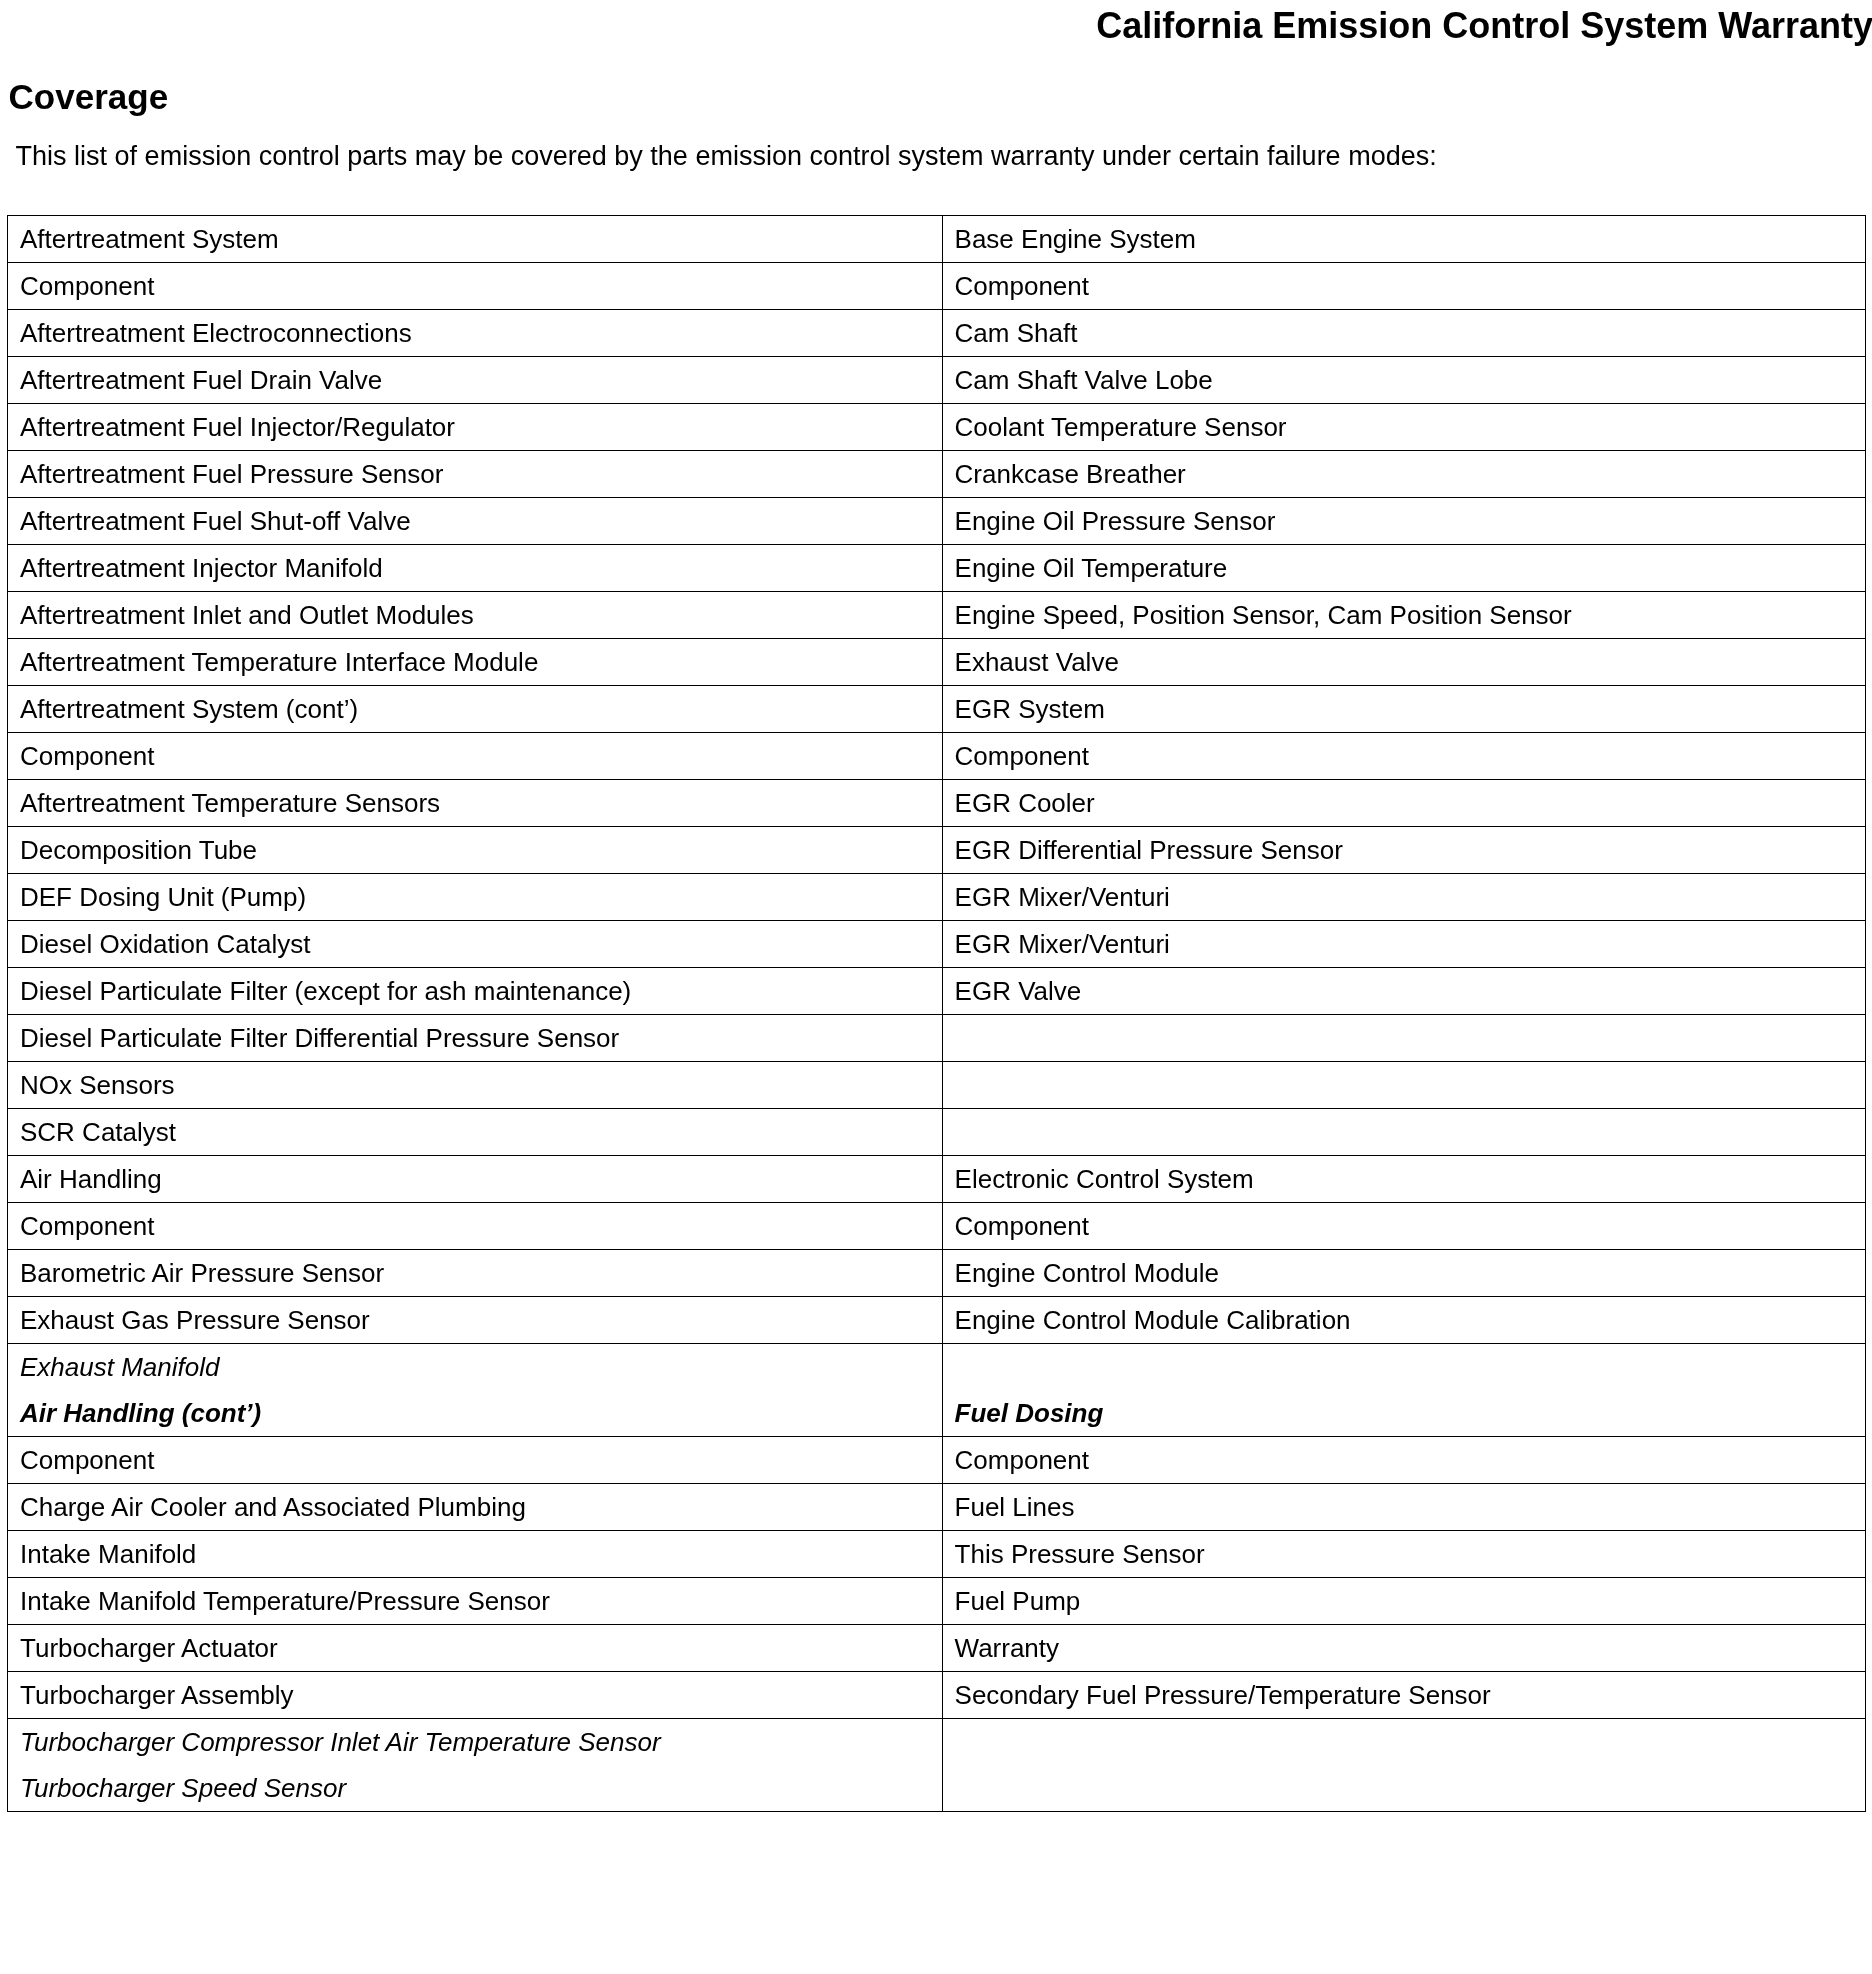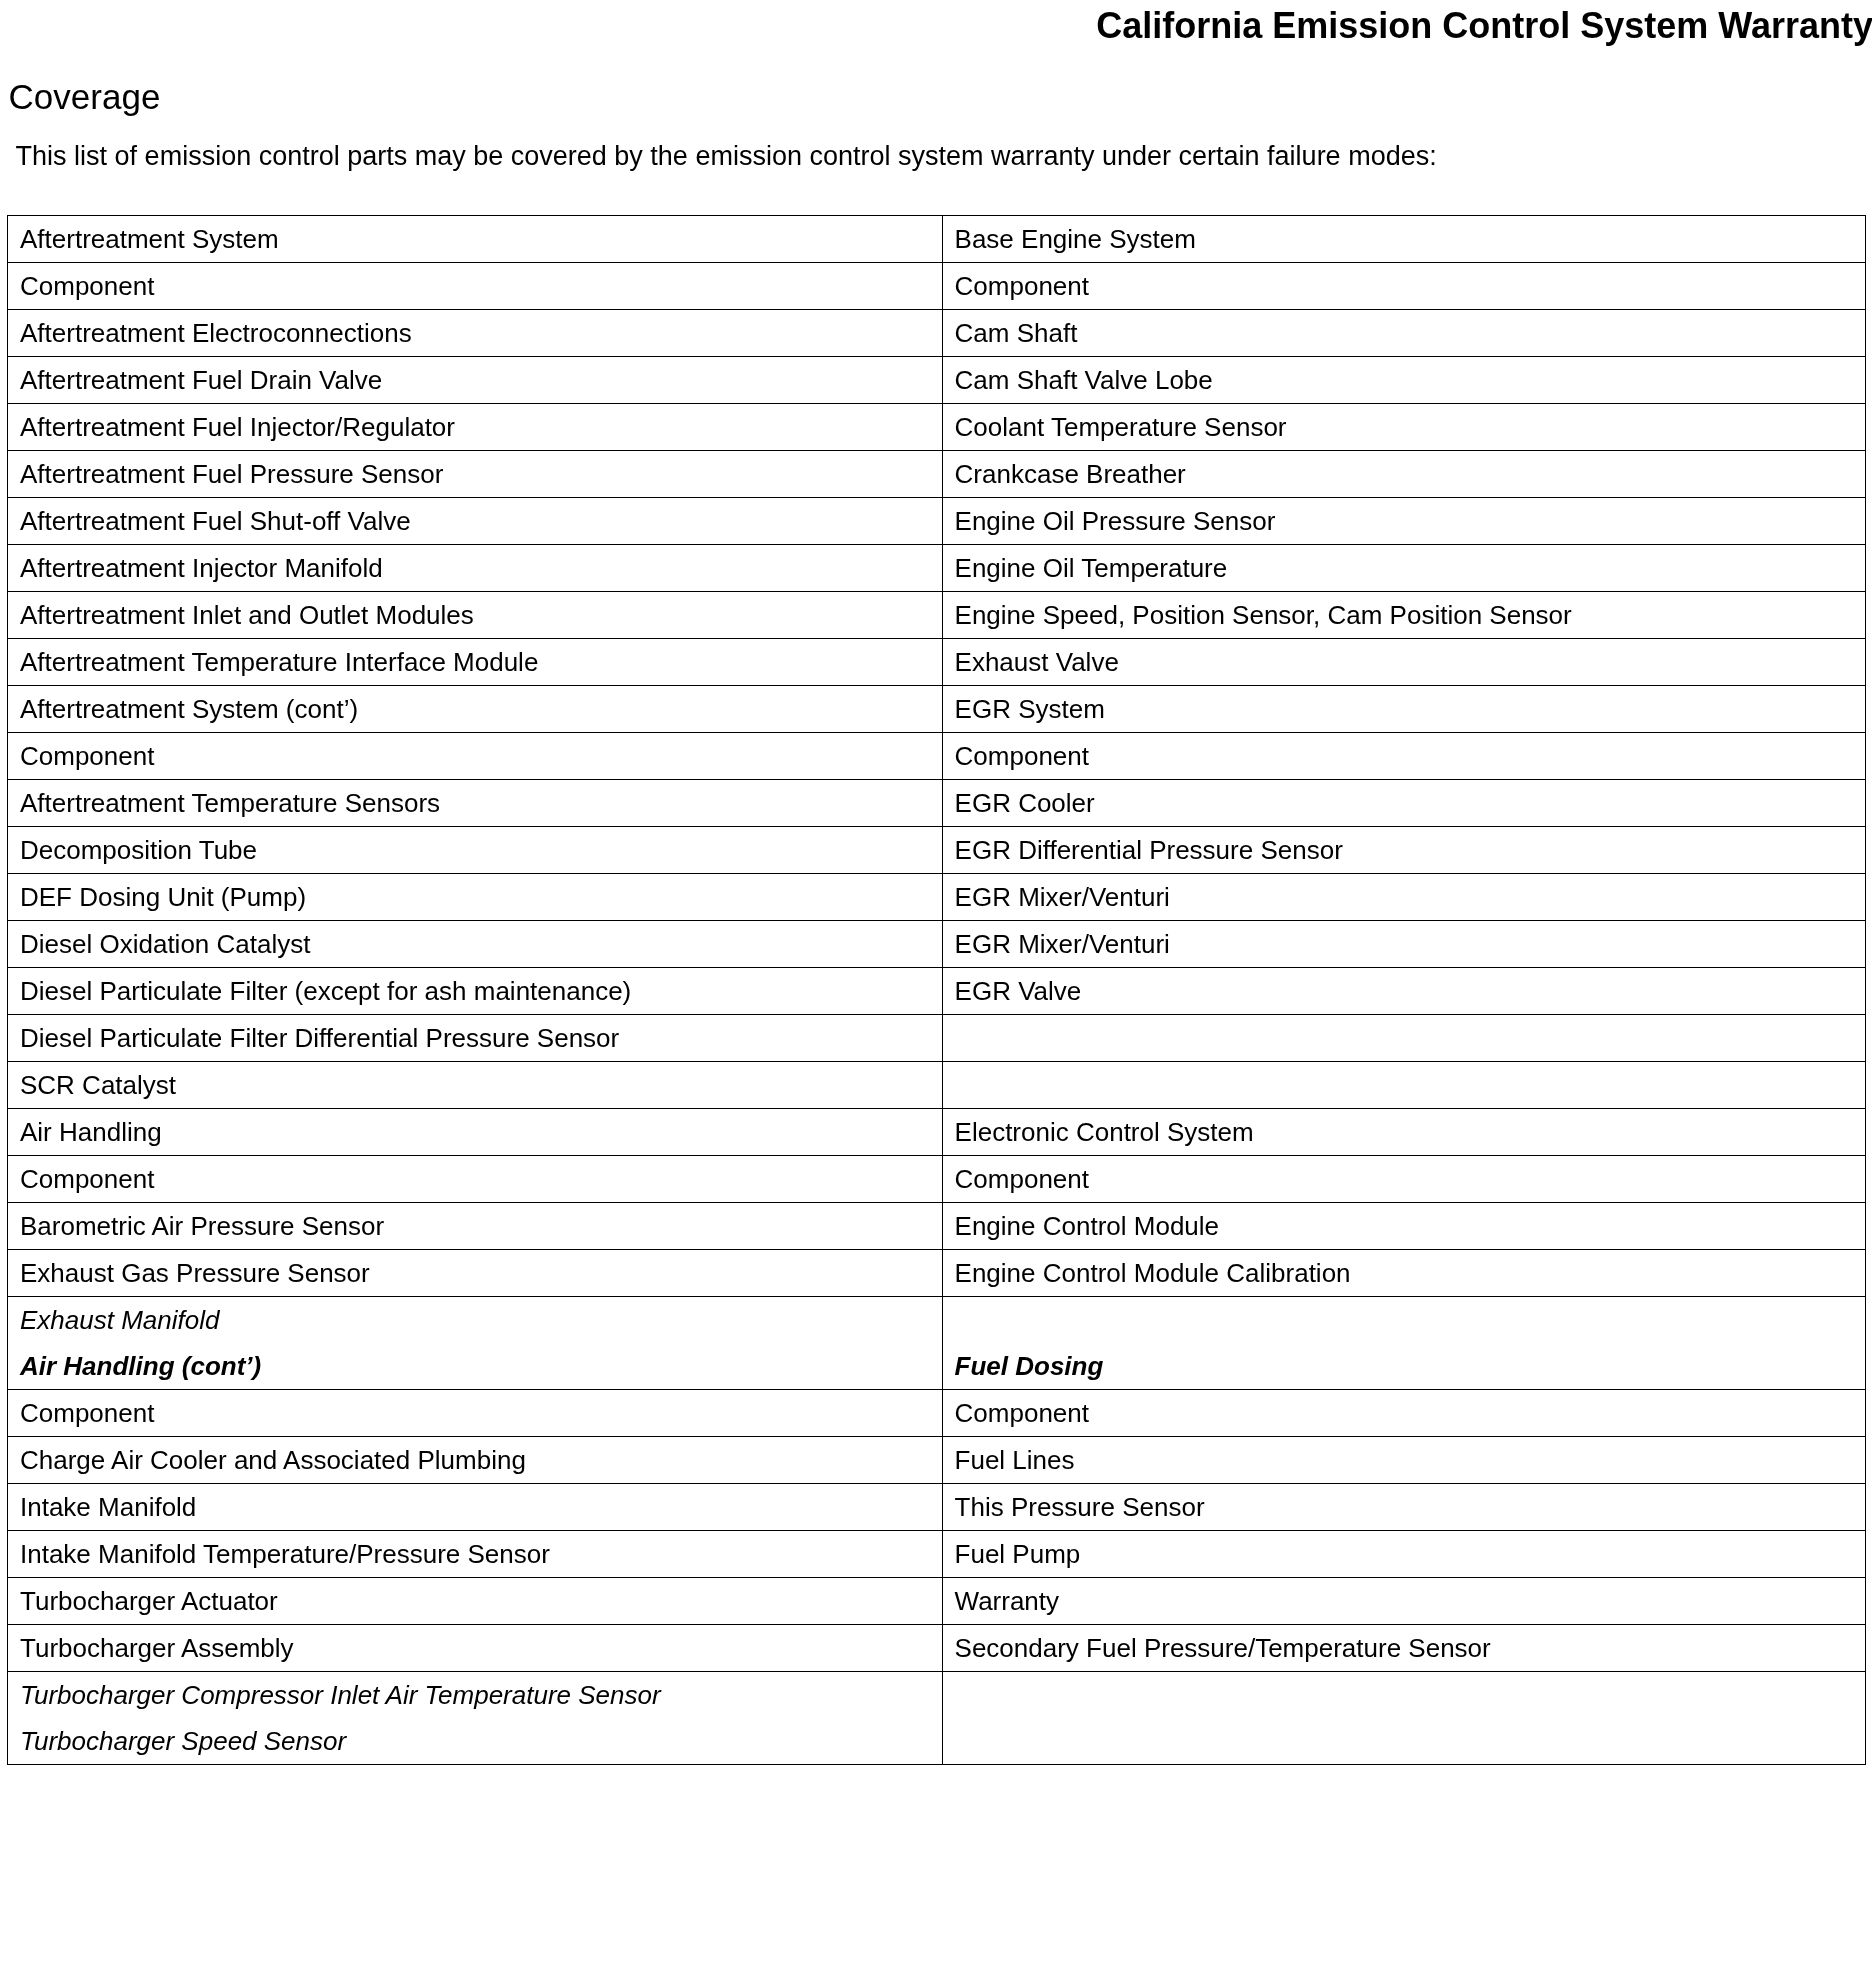--- a/index.html
+++ b/index.html
@@ -18,21 +18,21 @@
   }
   .doc-title {
     font-size: 36px;
     font-weight: bold;
     margin: 5.2px 0 0 8.6px;
     line-height: 1.15;
     text-align: right;
   }
   .section-heading {
     font-size: 35px;
-    font-weight: normal;
+    font-weight: bold;
     margin: 31px 0 0 8.6px;
     line-height: 1.1;
   }
   .intro-text {
     font-size: 27px;
     margin: 24px 0 0 15.6px;
     line-height: 1.2;
   }
   table.coverage {
     border-collapse: collapse;
@@ -161,20 +161,24 @@
         </tr>
         <tr>
           <td>Diesel Particulate Filter (except for ash maintenance)</td>
           <td>EGR Valve</td>
         </tr>
         <tr>
           <td>Diesel Particulate Filter Differential Pressure Sensor</td>
           <td></td>
         </tr>
         <tr>
+          <td>NOx Sensors</td>
+          <td></td>
+        </tr>
+        <tr>
           <td>SCR Catalyst</td>
           <td></td>
         </tr>
         <tr class="hdr">
           <td>Air Handling</td>
           <td>Electronic Control System</td>
         </tr>
         <tr class="hdr">
           <td>Component</td>
           <td>Component</td>

